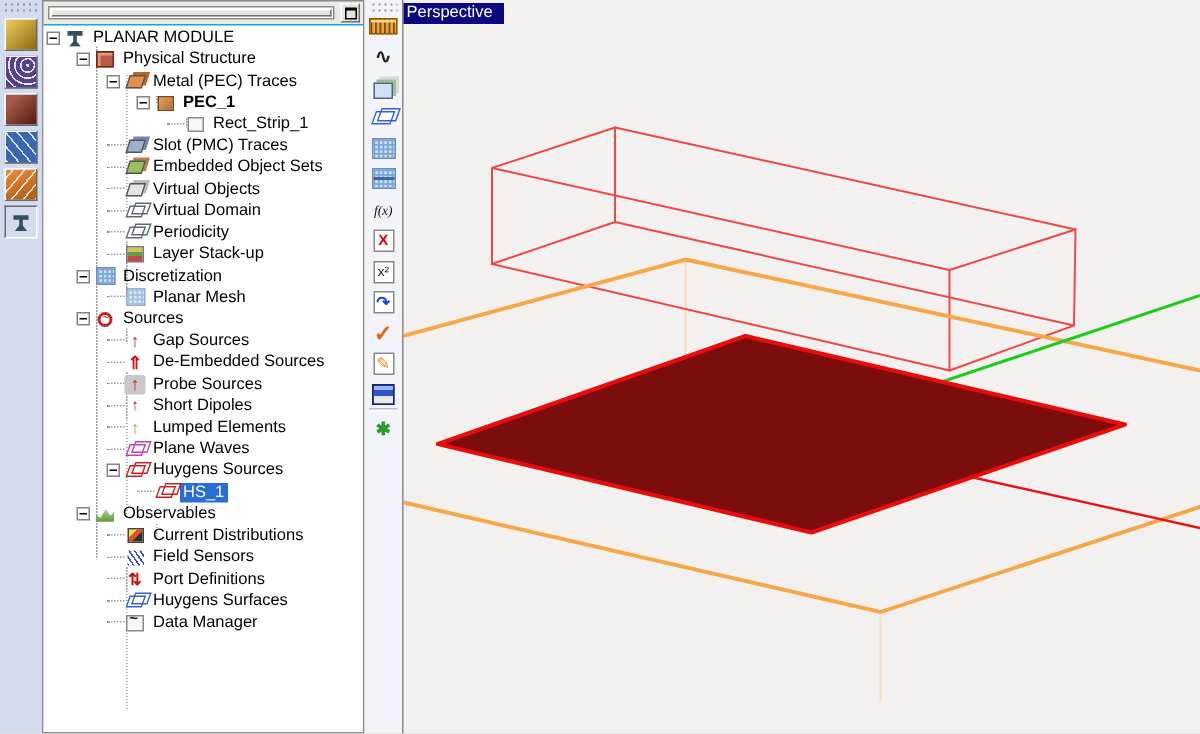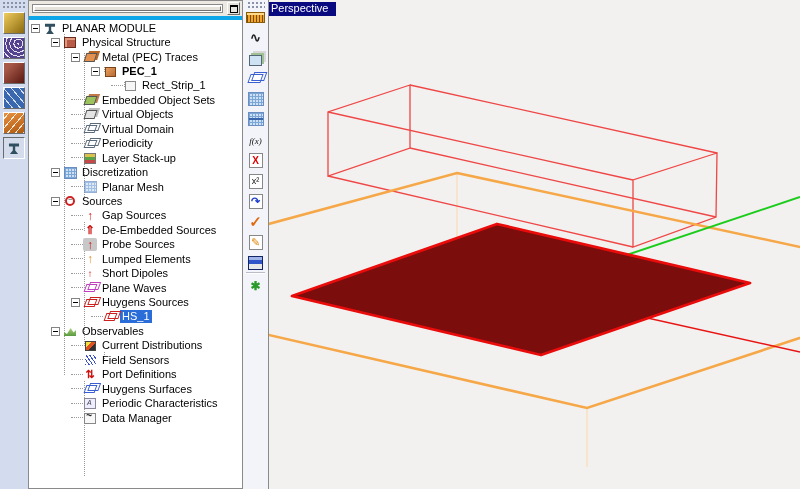--- a/index.html
+++ b/index.html
@@ -31,21 +31,21 @@
   .tree-topbar{position:absolute;left:0;top:0;right:0;height:15px;}
   .track{position:absolute;left:3px;top:3px;right:19px;height:9px;box-sizing:border-box;
       background:#fff;border:1px solid #8a8a8a;}
   .thumb{position:absolute;left:1px;top:1px;right:1px;bottom:1px;background:#e6e3dc;
       border:1px solid;border-color:#ffffff #707070 #707070 #ffffff;}
   .sqbtn{position:absolute;right:2px;top:1px;width:13px;height:13px;background:#e6e3dc;
       border:1px solid;border-color:#ffffff #707070 #707070 #ffffff;box-sizing:border-box;
       display:flex;align-items:center;justify-content:center;}
   .sq{display:inline-block;width:6px;height:5px;border:1px solid #000;border-top-width:2px;}
   .tree{position:absolute;left:0;top:15px;right:0;bottom:0;background:#fff;
-      border-top:4px solid #0ea5e9;overflow:hidden;padding-top:1px;}
+      border-top:1px solid #0ea5e9;overflow:hidden;padding-top:1px;}
   .row{display:flex;align-items:center;height:14.45px;white-space:nowrap;position:relative;}
   .ind{flex:none;height:1px;}
   .expand{flex:none;width:9px;height:9px;box-sizing:border-box;background:#fff;
       border:1px solid #848484;position:relative;margin:0 3px 0 0;}
   .expand::after{content:"";position:absolute;left:1px;right:1px;top:3px;height:1px;background:#000;}
   .noexp{flex:none;width:12px;height:1px;border-top:1px dotted #9a9a9a;}
   .lbl{padding:0 2px;line-height:13px;}
   .lbl.sel{background:#2a6cd8;color:#fff;}
   .bold{font-weight:bold;}
   .guide{position:absolute;width:1px;
@@ -214,20 +214,28 @@
         <span class="ind" style="width:82px"></span>
         <span class="noexp"></span>
         <span class="ti i-rect">
             <i></i>
           </span>
         <span class="lbl">Rect_Strip_1</span>
       </div>
       <div class="row">
         <span class="ind" style="width:42px"></span>
         <span class="noexp"></span>
+        <span class="ti i-sheet i-sheet-slot">
+            <i></i>
+          </span>
+        <span class="lbl">Slot (PMC) Traces</span>
+      </div>
+      <div class="row">
+        <span class="ind" style="width:42px"></span>
+        <span class="noexp"></span>
         <span class="ti i-sheet i-sheet-embed">
             <i></i>
           </span>
         <span class="lbl">Embedded Object Sets</span>
       </div>
       <div class="row">
         <span class="ind" style="width:42px"></span>
         <span class="noexp"></span>
         <span class="ti i-sheet i-sheet-virtual">
             <i></i>
@@ -296,32 +304,32 @@
       </div>
       <div class="row">
         <span class="ind" style="width:42px"></span>
         <span class="noexp"></span>
         <span class="ti i-ar i-probe"></span>
         <span class="lbl">Probe Sources</span>
       </div>
       <div class="row">
         <span class="ind" style="width:42px"></span>
         <span class="noexp"></span>
+        <span class="ti i-ar i-arrow-small"></span>
+        <span class="lbl">Short Dipoles</span>
+      </div>
+      <div class="row">
+        <span class="ind" style="width:42px"></span>
+        <span class="noexp"></span>
         <span class="ti i-ar i-arrow-orange"></span>
         <span class="lbl">Lumped Elements</span>
       </div>
       <div class="row">
         <span class="ind" style="width:42px"></span>
         <span class="noexp"></span>
-        <span class="ti i-ar i-arrow-small"></span>
-        <span class="lbl">Short Dipoles</span>
-      </div>
-      <div class="row">
-        <span class="ind" style="width:42px"></span>
-        <span class="noexp"></span>
         <span class="ti i-wirebox c-magenta">
             <i></i>
           </span>
         <span class="lbl">Plane Waves</span>
       </div>
       <div class="row">
         <span class="ind" style="width:42px"></span>
         <span class="expand"></span>
         <span class="ti i-wirebox c-red">
             <i></i>
@@ -366,28 +374,20 @@
         <span class="ti i-ports"></span>
         <span class="lbl">Port Definitions</span>
       </div>
       <div class="row">
         <span class="ind" style="width:42px"></span>
         <span class="noexp"></span>
         <span class="ti i-wirebox c-blue">
             <i></i>
           </span>
         <span class="lbl">Huygens Surfaces</span>
-      </div>
-      <div class="row">
-        <span class="ind" style="width:42px"></span>
-        <span class="noexp"></span>
-        <span class="ti i-periodic">
-            <i></i>
-          </span>
-        <span class="lbl">Periodic Characteristics</span>
       </div>
       <div class="row">
         <span class="ind" style="width:42px"></span>
         <span class="noexp"></span>
         <span class="ti i-datamgr">
             <i></i>
           </span>
         <span class="lbl">Data Manager</span>
       </div>
     </div>

